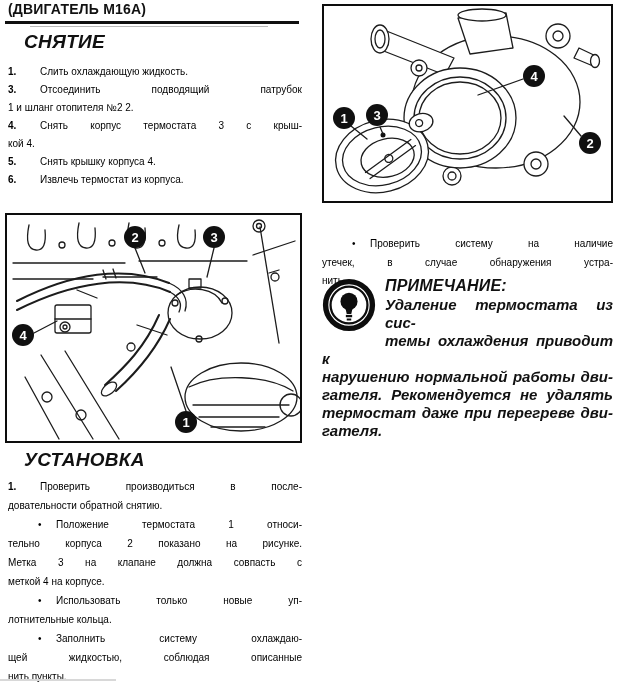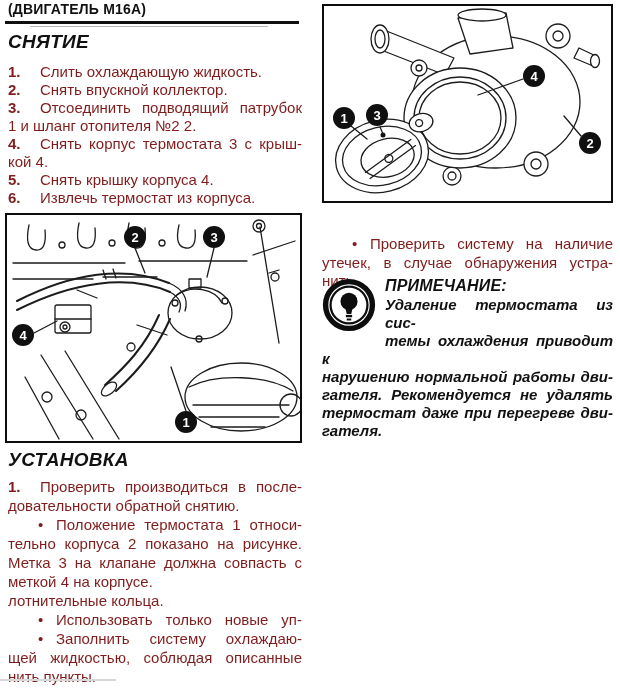--- a/index.html
+++ b/index.html
@@ -8,24 +8,24 @@
     background:#ffffff; color:#111;
     font-family:"Liberation Sans", sans-serif;
     -webkit-font-smoothing:antialiased;
   }
   .abs { position:absolute; }
 
   
   .doc-title { font-size:14px; font-weight:700; letter-spacing:0.2px; white-space:nowrap; }
   .rule-thick { background:#101010; }
   .rule-faint { background:#b9b9b9; }
-  .sec-head { font-size:19px; font-weight:700; font-style:italic; letter-spacing:0.3px; white-space:nowrap; }
-
-  
-  .txt { font-size:15px; color:#7f1d1d; }
+  .sec-head { font-size:19px; font-weight:700; font-style:italic; letter-spacing:0.3px; white-space:nowrap;margin-left:16px; }
+
+  
+  .txt { font-size:10px; color:#000000; }
   .ln { text-align:justify; text-align-last:justify; }
   .ln.end { text-align:left; text-align-last:left; }
   .num { display:inline-block; width:32px; font-weight:700; }
   .bsp { display:inline-block; width:30px; }
   .bul { display:inline-block; width:18px; }
 
   
   .figbox { border:2px solid #0d0d0d; background:#ffffff; box-sizing:border-box; }
   .figbox svg { display:block; }
 
@@ -46,21 +46,20 @@
 <div id="page">
 
   <div class="abs doc-title" style="left:8px; top:1px;">(ДВИГАТЕЛЬ M16A)</div>
   <div class="abs rule-thick" style="left:5px; top:21px; width:294px; height:3px;"></div>
   <div class="abs rule-faint" style="left:30px; top:26px; width:238px; height:1px;"></div>
 
   <div class="abs sec-head" style="left:8px; top:31px;">СНЯТИЕ</div>
 
   <div class="abs txt" style="left:8px; top:63px; width:294px; line-height:18px;">
     <div class="ln end"><span class="num">1.</span><span>Слить охлаждающую жидкость.</span></div>
-    <div class="ln end"><span class="num">2.</span><span>Снять впускной коллектор.</span></div>
     <div class="ln"><span class="num">3.</span><span>Отсоединить подводящий патрубок</span></div>
     <div class="ln end">1 и шланг отопителя №2 2.</div>
     <div class="ln"><span class="num">4.</span><span>Снять корпус термостата 3 с крыш-</span></div>
     <div class="ln end">кой 4.</div>
     <div class="ln end"><span class="num">5.</span><span>Снять крышку корпуса 4.</span></div>
     <div class="ln end"><span class="num">6.</span><span>Извлечь термостат из корпуса.</span></div>
   </div>
 
   <div class="abs figbox" style="left:5px; top:213px; width:297px; height:230px;">
     <svg width="293" height="226" viewBox="0 0 293 226">
@@ -134,22 +133,22 @@
 
   <div class="abs sec-head" style="left:8px; top:449px;">УСТАНОВКА</div>
 
   <div class="abs txt" style="left:8px; top:477px; width:294px; line-height:19px;">
     <div class="ln"><span class="num">1.</span><span>Проверить производиться в после-</span></div>
     <div class="ln end">довательности обратной снятию.</div>
     <div class="ln"><span class="bsp"></span><span class="bul">•</span><span>Положение термостата 1 относи-</span></div>
     <div class="ln">тельно корпуса 2 показано на рисунке.</div>
     <div class="ln">Метка 3 на клапане должна совпасть с</div>
     <div class="ln end">меткой 4 на корпусе.</div>
+    <div class="ln"><span class="bsp"></span><span class="bul">•</span><span>Использовать только новые уп-</span></div>
     <div class="ln end">лотнительные кольца.</div>
-    <div class="ln"><span class="bsp"></span><span class="bul">•</span><span>Использовать только новые уп-</span></div>
     <div class="ln"><span class="bsp"></span><span class="bul">•</span><span>Заполнить систему охлаждаю-</span></div>
     <div class="ln">щей жидкостью, соблюдая описанные</div>
     <div class="ln end">нить пункты.</div>
   </div>
 
   <div class="abs" style="left:0px; top:679px; width:116px; height:2px; background:#d8d8d8;"></div>
 
   <div class="abs figbox" style="left:322px; top:4px; width:291px; height:199px;">
     <svg width="287" height="195" viewBox="0 0 287 195">
 

